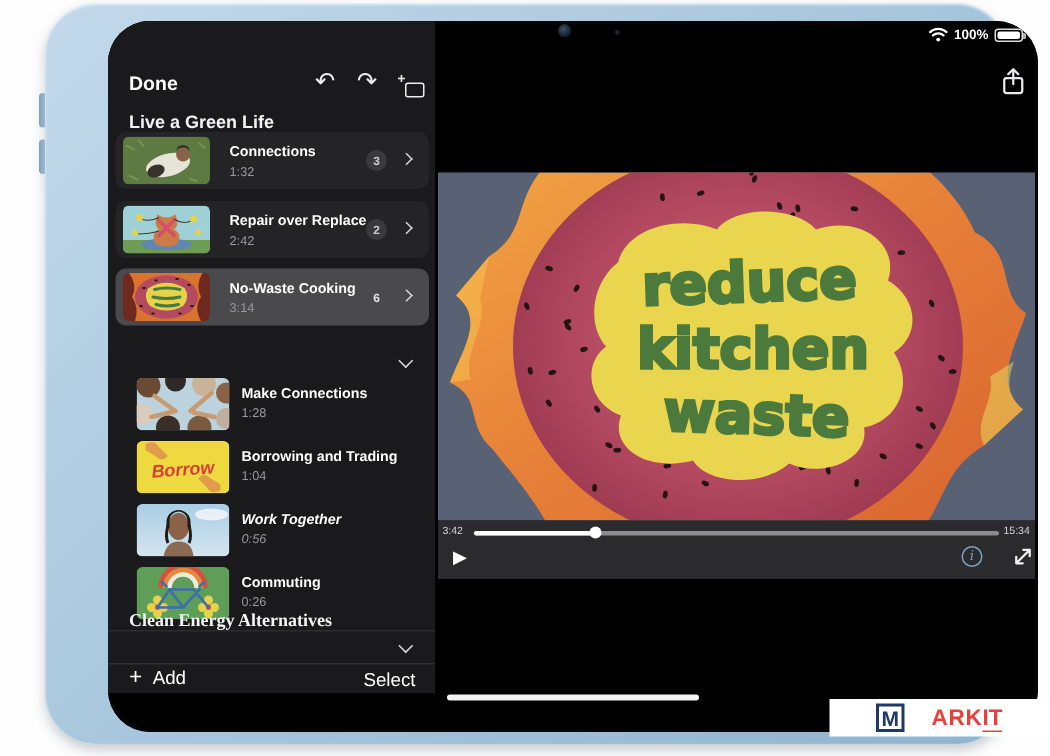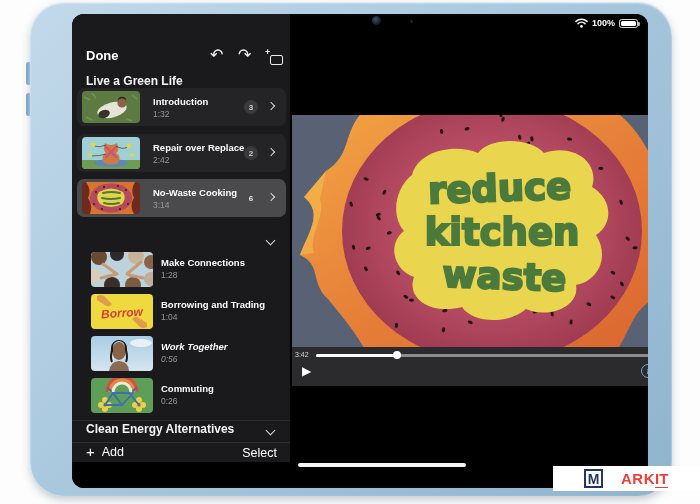--- a/index.html
+++ b/index.html
@@ -6,22 +6,22 @@
   body { background:#ffffff; font-family:"Liberation Sans", sans-serif; }
   .stage { position:relative; width:700px; height:504px; background:#fdfdfd; overflow:hidden; }
 
   
   .ipad { position:absolute; left:30px; top:2px; width:642px; height:494px;
           border-radius:34px;
           background:linear-gradient(135deg,#c2d9ea 0%,#a9c8de 45%,#8fb4cf 100%);
           box-shadow:0 4px 8px rgba(40,60,80,.25), inset 0 1px 2px rgba(255,255,255,.8); }
   .vol-btn { position:absolute; width:5px; border-radius:3px;
              background:linear-gradient(90deg,#7ea6c2,#b9d4e6); }
-  .screen { position:absolute; left:42px; top:12px; width:576px; height:474px;
-            background:#000; border-radius:12px; overflow:hidden;
+  .screen { position:absolute; left:42px; top:12px; width:620px; height:474px;
+            background:#000; border-radius:28px; overflow:hidden;
             box-shadow:inset 0 0 0 2px #060608; }
   .camera { position:absolute; left:300px; top:2px; width:9px; height:9px; border-radius:50%;
             background:radial-gradient(circle at 40% 40%, #3d5268 0%, #14202e 60%, #05080c 100%); }
   .camera-dot { position:absolute; left:338px; top:6px; width:3px; height:3px; border-radius:50%; background:#1d2530; }
 
   
   .status-left { position:absolute; left:14px; top:4px; color:#fff; font-size:9px; font-weight:700; letter-spacing:.2px; }
   .status-left span { margin-right:9px; }
   .status-right { position:absolute; right:10px; top:4px; display:flex; align-items:center; gap:4px; color:#fff; font-size:9px; font-weight:700; }
   .batt { position:relative; width:19px; height:9px; border:1px solid rgba(255,255,255,.85); border-radius:2.5px; }
@@ -129,21 +129,21 @@
             <svg width="58" height="32" viewBox="0 0 58 32">
               <rect width="58" height="32" fill="#5d7a42"></rect>
               <path d="M2 6 l6 3 M10 2 l4 5 M50 4 l5 4 M44 28 l6 2 M4 26 l6 3" stroke="#74944e" stroke-width="1.4"></path>
               <ellipse cx="30" cy="19" rx="15" ry="7.5" fill="#e6e3d9" transform="rotate(-14 30 19)"></ellipse>
               <ellipse cx="22" cy="23" rx="6" ry="4" fill="#35332c" transform="rotate(-20 22 23)"></ellipse>
               <circle cx="40" cy="12" r="4.6" fill="#8a6248"></circle>
               <path d="M35.5 10 a5 5 0 0 1 9 0 l-1 -3 a5 4 0 0 0 -7 0 z" fill="#2c2420"></path>
             </svg>
           </div>
           <div class="card-text">
-            <div class="row-title">Introduction</div>
+            <div class="row-title">Connections</div>
             <div class="row-dur">1:32</div>
           </div>
           <div class="badge">3</div>
           <span class="chev-right" style="right:12px; top:15px;"></span>
         </div>
 
         <div class="card-row" style="top:120px;">
           <div class="thumb" style="left:5px; top:3px; width:58px; height:32px;">
             <svg width="58" height="32" viewBox="0 0 58 32">
               <rect width="58" height="32" fill="#9fd0d6"></rect>
@@ -277,21 +277,21 @@
               <path d="M14 27 l8 -12 l16 0 l10 12 M22 15 l9 12 l-17 0 M31 27 l11 -12 M42 13 l3 -3 M20 13 l-3 -3" stroke="#3a6fb0" stroke-width="1.8" fill="none" stroke-linecap="round"></path>
             </svg>
           </div>
           <div class="flat-text">
             <div class="row-title">Commuting</div>
             <div class="row-dur">0:26</div>
           </div>
         </div>
 
         <div class="separator" style="top:406px;"></div>
-        <div class="sec-header" style="top:408px;">Clean Energy Alternatives</div>
+        <div class="sec-header" style="top:392px;font-family:Liberation Serif, serif;">Clean Energy Alternatives</div>
         <span class="chev-down" style="right:16px; top:413px;"></span>
         <div class="separator" style="top:428px; background:#303033;"></div>
 
         <div class="footer-add">
           <span class="plus">+</span>
           <span>Add</span>
         </div>
         <div class="footer-select">Select</div>
       </div>
 

